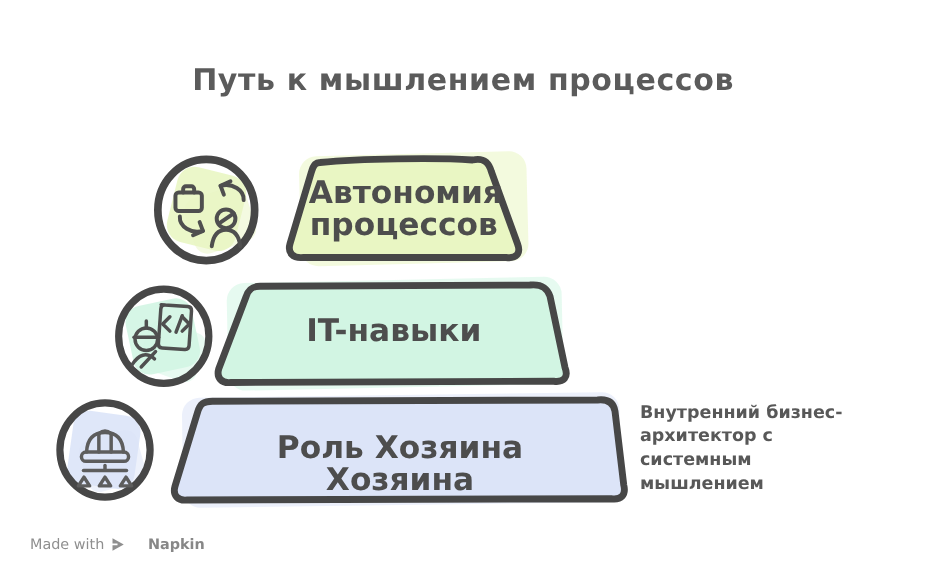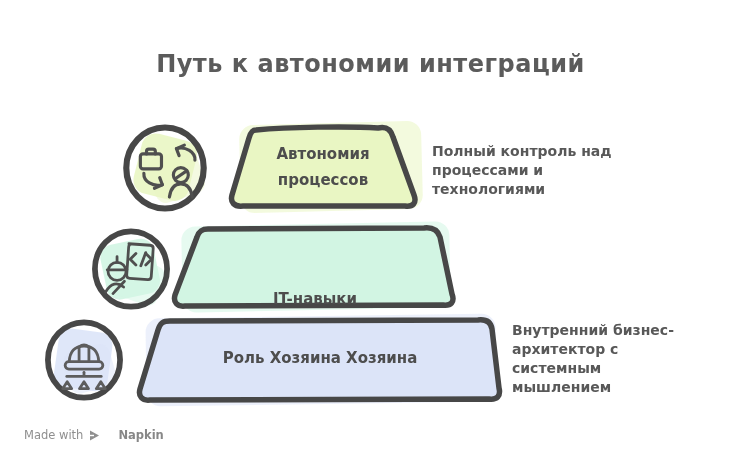--- a/index.html
+++ b/index.html
@@ -7,24 +7,24 @@
     position:relative;width:741px;height:468px;background:#ffffff;overflow:hidden;
     font-family:"DejaVu Sans","Liberation Sans",sans-serif;
   }
   .title{
     position:absolute;left:0;top:50px;width:741px;text-align:center;
     font-size:24px;font-weight:700;letter-spacing:0.5px;color:#5b5b5b;
   }
   .row-svg{position:absolute;}
   .level-label{
     position:absolute;text-align:center;font-weight:700;color:#4d4d4d;
-    font-size:15px;line-height:26px;z-index:3;
+    font-size:25px;line-height:26px;z-index:3;
   }
   .label-1{left:247px;top:141px;width:152px;}
-  .label-2{left:190px;top:252px;width:250px;margin-top:34px;}
+  .label-2{left:190px;top:252px;width:250px;}
   .label-3{left:160px;top:345px;width:320px;}
   .desc{
     position:absolute;font-size:14px;line-height:19px;font-weight:700;color:#585858;z-index:3;
   }
   .desc-1{left:432px;top:142px;width:185px;}
   .desc-2{left:477px;top:258px;width:170px;}
   .desc-3{left:512px;top:321px;width:165px;}
   .icon-svg{position:absolute;z-index:2;}
   .icon-1{left:121px;top:124px;width:88px;height:88px;}
   .icon-2{left:90px;top:227px;width:82px;height:84px;}
@@ -34,28 +34,27 @@
     font-size:11.5px;color:#8f8f8f;z-index:3;
   }
   .watermark .brand{font-weight:700;color:#878787;margin-left:12px;}
   .wm-logo{width:13px;height:13px;display:inline-block;}
 </style>
 </head>
 <body>
 
 <div class="canvas">
 
-  <div class="title">Путь к автономии интеграций</div>
+  <div class="title">Путь к мышлением процессов</div>
 
   <svg class="row-svg" style="left:218px;top:117px;" width="215" height="100" viewBox="0 0 215 100">
     <rect x="22" y="6" width="182" height="88" rx="14" opacity="0.55" transform="rotate(-1.5 113 50)" fill="#e9f6c3"></rect>
     <path d="M38 13 C70 10 130 9 160 11 C169 9 173 13 175 20 L196 78 C199 86 195 90 187 89 L25 89 C16 90 12 85 14 78 L31 21 C33 14 35 13 38 13 Z" stroke="#474747" stroke-width="5.5" stroke-linejoin="round" fill="#e9f6c3"></path>
   </svg>
   <div class="level-label label-1">Автономия процессов</div>
-  <div class="desc desc-1">Полный контроль над процессами и технологиями</div>
 
   <svg class="icon-svg icon-1" viewBox="0 0 100 100">
     <rect x="18" y="14" width="64" height="70" rx="16" opacity="0.9" transform="rotate(14 50 50)" fill="#e9f6c3"></rect>
     <rect x="34" y="34" width="58" height="52" rx="12" opacity="0.5" transform="rotate(-18 60 60)" fill="#e9f6c3"></rect>
     <ellipse cx="50" cy="50" rx="44" ry="46" fill="none" stroke="#474747" stroke-width="7"></ellipse>
     <g stroke="#4f4f4f" stroke-width="3.6" fill="none" stroke-linecap="round" stroke-linejoin="round">
       <rect x="22" y="34" width="24" height="17" rx="3"></rect>
       <path d="M29 34 v-3 a2.5 2.5 0 0 1 2.5 -2.5 h5 a2.5 2.5 0 0 1 2.5 2.5 v3"></path>
       <path d="M84 41 a16 13 0 0 0 -21 -13"></path>
       <path d="M63 28 l9 -4 M63 28 l3 8"></path>

